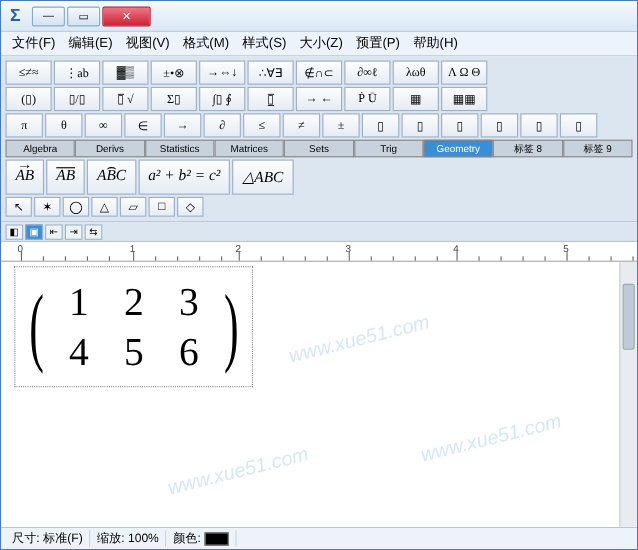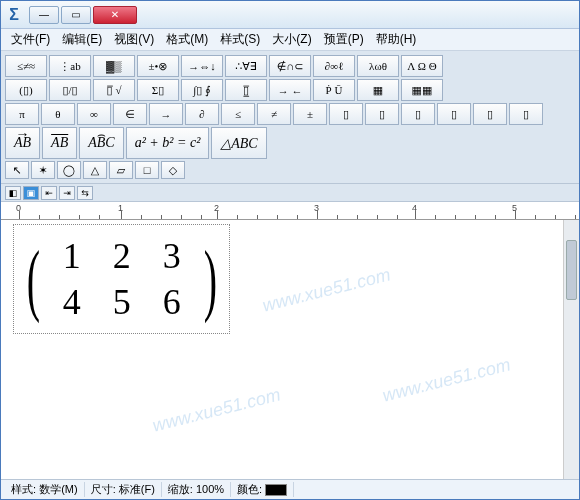--- a/index.html
+++ b/index.html
@@ -102,20 +102,31 @@
       <div class="tb-btn">≤</div>
       <div class="tb-btn">≠</div>
       <div class="tb-btn">±</div>
       <div class="tb-btn">▯</div>
       <div class="tb-btn">▯</div>
       <div class="tb-btn">▯</div>
       <div class="tb-btn">▯</div>
       <div class="tb-btn">▯</div>
       <div class="tb-btn">▯</div>
     </div>
+    <div class="tabbar">
+      <div class="tab">Algebra</div>
+      <div class="tab">Derivs</div>
+      <div class="tab">Statistics</div>
+      <div class="tab">Matrices</div>
+      <div class="tab">Sets</div>
+      <div class="tab">Trig</div>
+      <div class="tab active">Geometry</div>
+      <div class="tab">标签 8</div>
+      <div class="tab">标签 9</div>
+    </div>
     <div class="formula-row">
       <div class="formula-btn">
           <span style="position:relative"><span style="position:absolute;top:-10px;left:0;right:0;text-align:center;font-style:normal">→</span><span>AB</span></span>
         </div>
       <div class="formula-btn">
           <span class="overline">AB</span>
         </div>
       <div class="formula-btn">
           <span style="position:relative"><span style="position:absolute;top:-8px;left:0;right:0;text-align:center;font-style:normal">⌢</span><span>ABC</span></span>
         </div>
@@ -196,18 +207,17 @@
     </div>
     <div class="vscroll">
       <div class="vscroll-thumb"></div>
     </div>
     <div class="watermark" style="left:260px;top:60px">www.xue51.com</div>
     <div class="watermark" style="left:380px;top:150px">www.xue51.com</div>
     <div class="watermark" style="left:150px;top:180px">www.xue51.com</div>
   </div>
 
   <div class="statusbar">
-    <span class="status-seg"><span>样式:</span> <span>数学(M)</span></span>
     <span class="status-seg"><span>尺寸:</span> <span>标准(F)</span></span>
     <span class="status-seg"><span>缩放:</span> <span>100%</span></span>
     <span class="status-seg"><span>颜色:</span> <span class="status-color"></span></span>
   </div>
 </div>
 
 </body></html>

